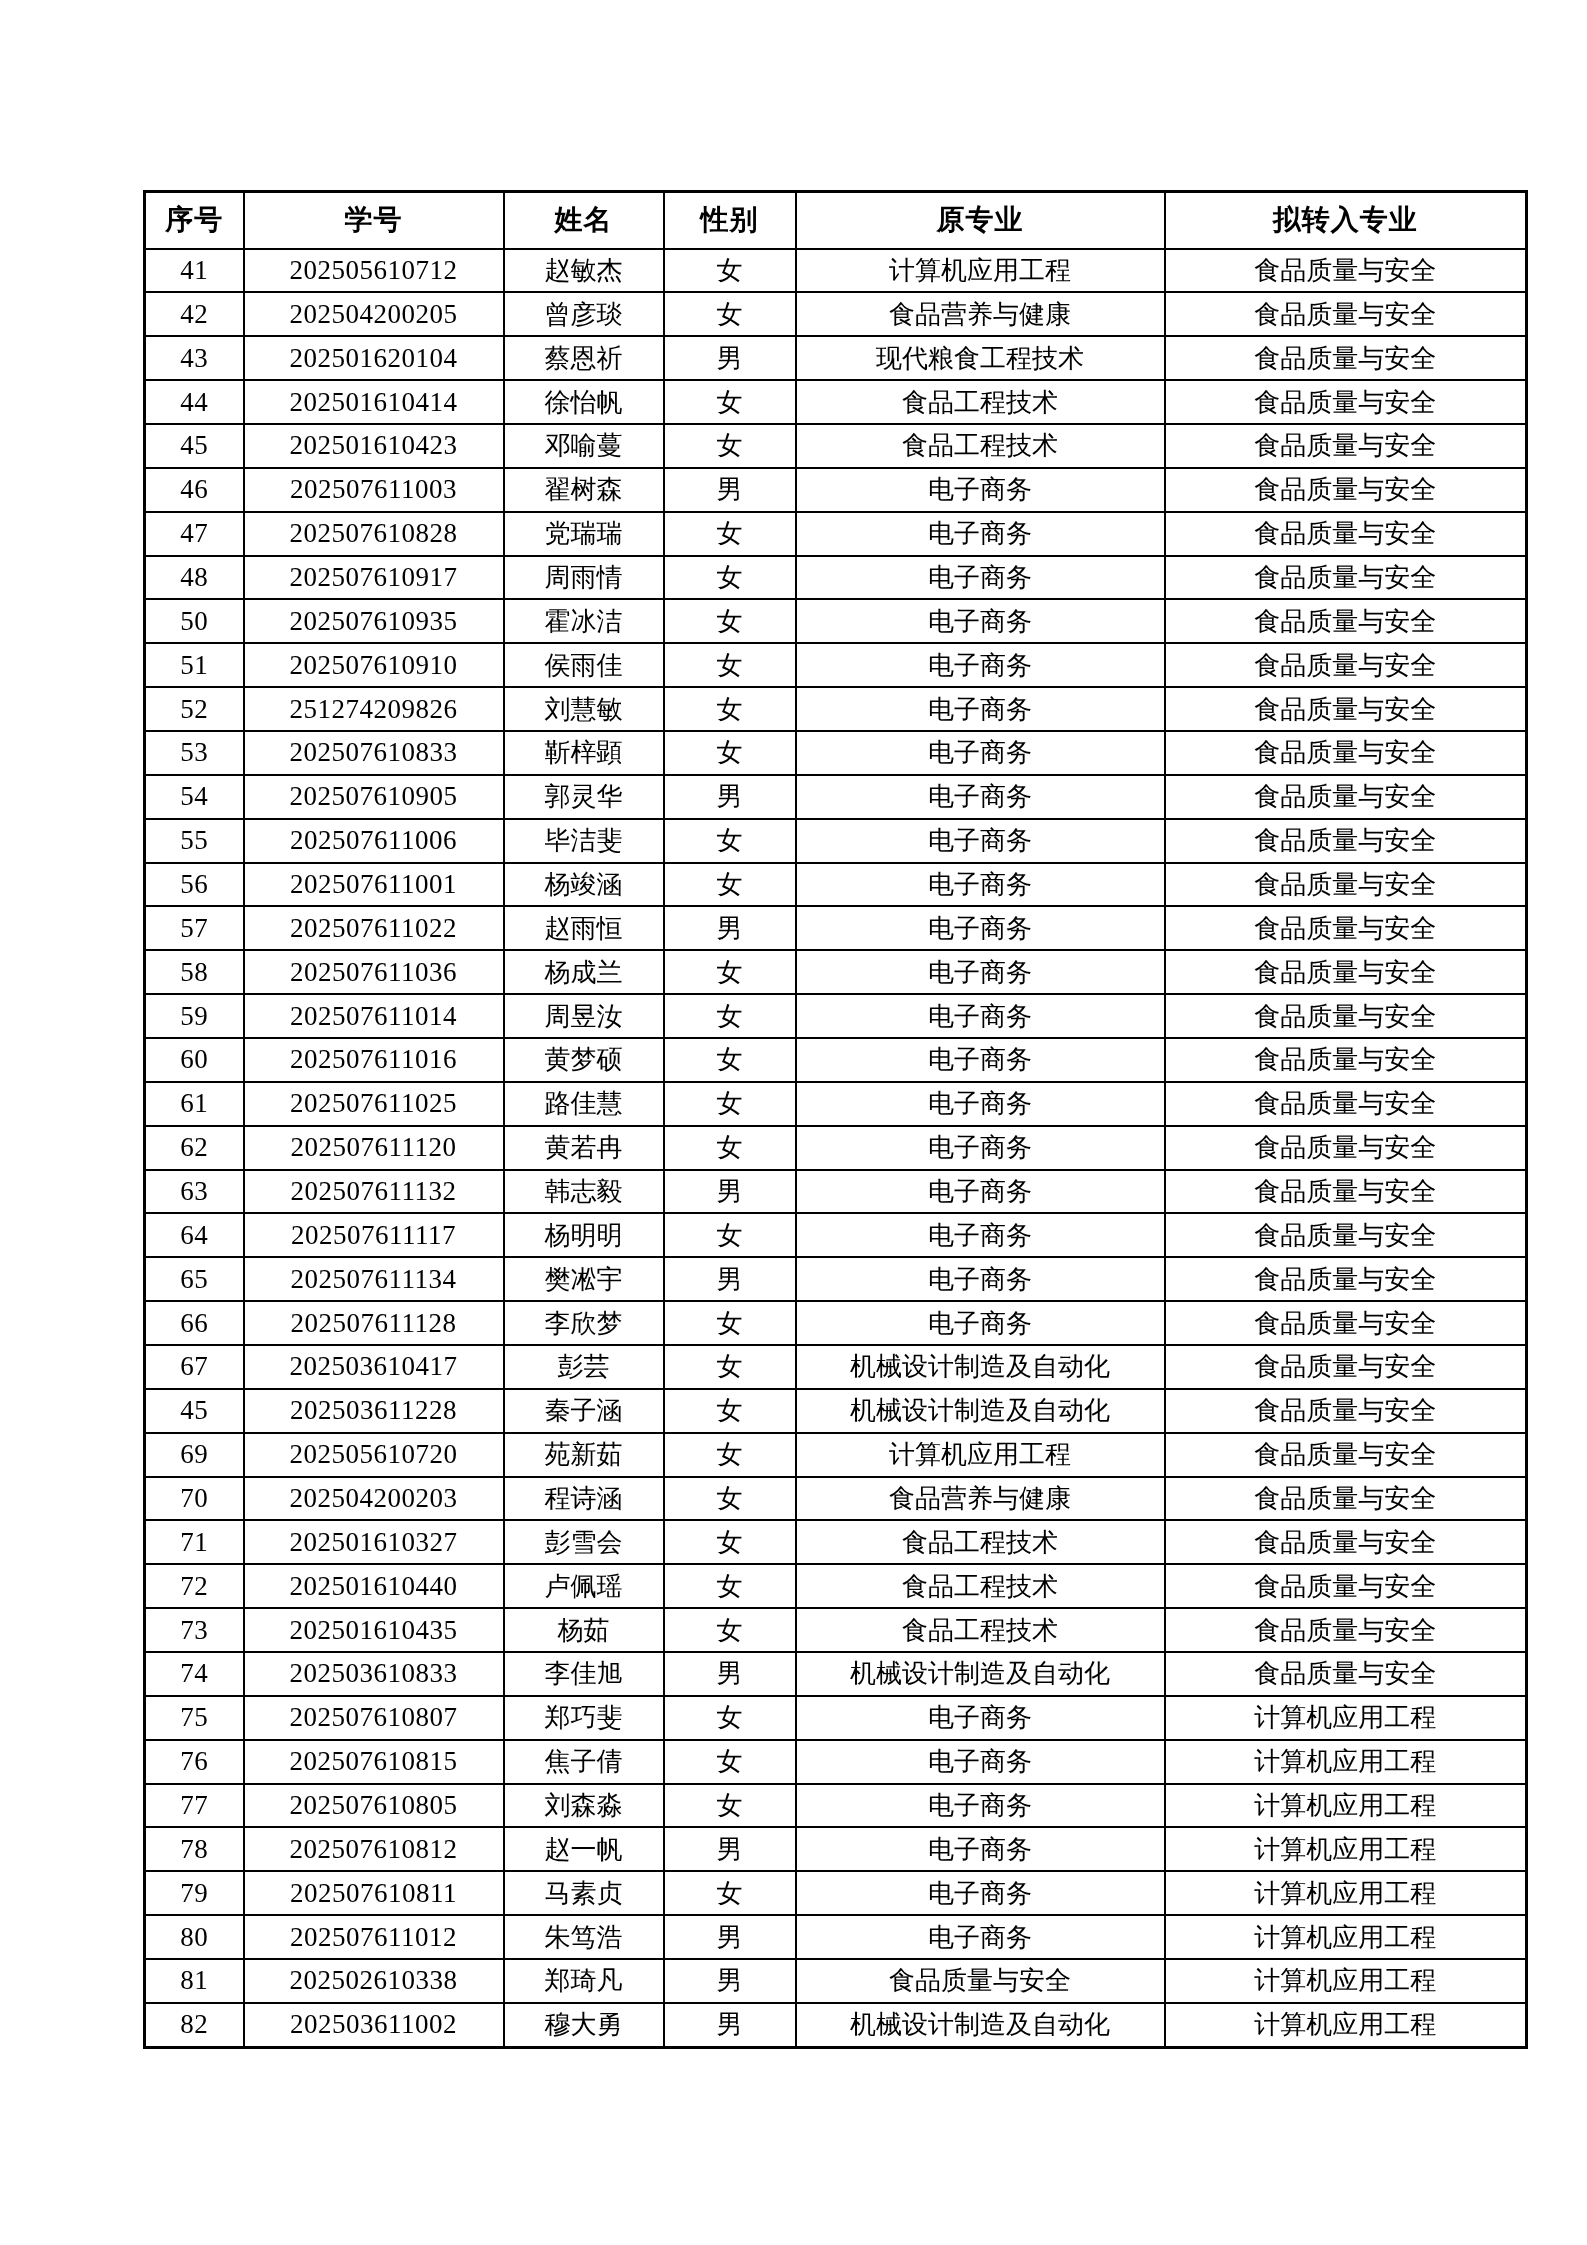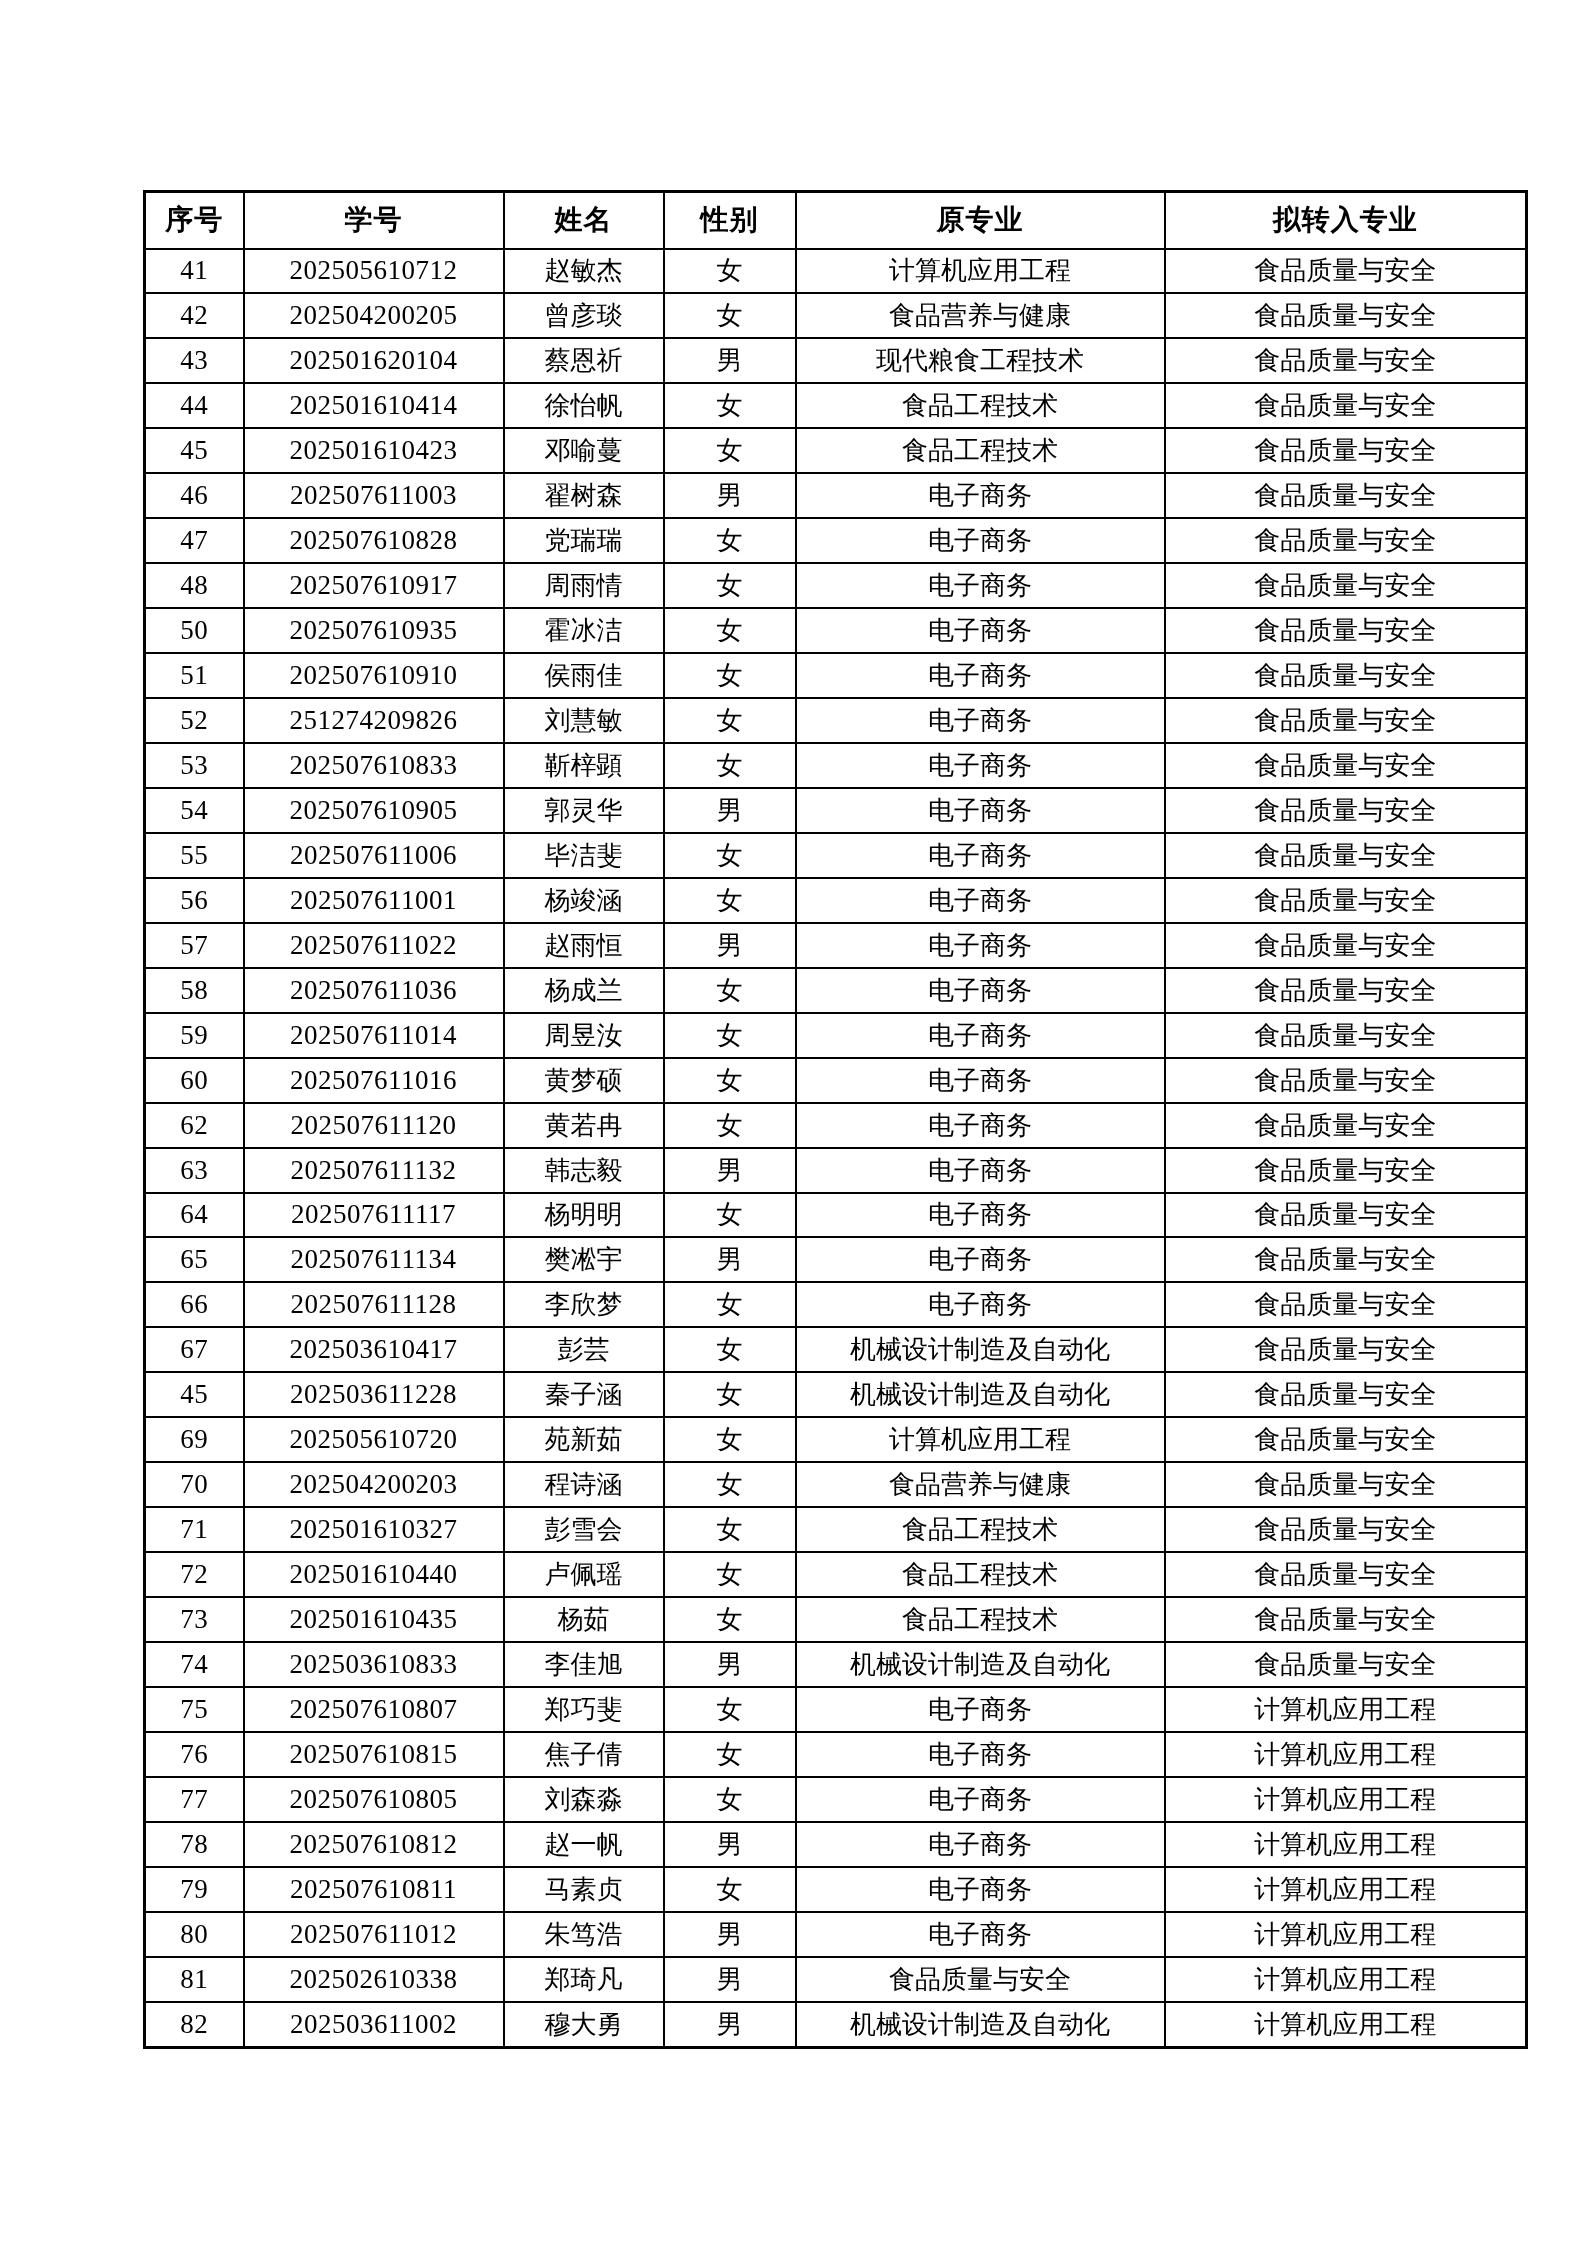--- a/index.html
+++ b/index.html
@@ -223,20 +223,28 @@
         </tr>
         <tr>
           <td class="num">60</td>
           <td class="num">202507611016</td>
           <td>黄梦硕</td>
           <td>女</td>
           <td>电子商务</td>
           <td>食品质量与安全</td>
         </tr>
         <tr>
+          <td class="num">61</td>
+          <td class="num">202507611025</td>
+          <td>路佳慧</td>
+          <td>女</td>
+          <td>电子商务</td>
+          <td>食品质量与安全</td>
+        </tr>
+        <tr>
           <td class="num">62</td>
           <td class="num">202507611120</td>
           <td>黄若冉</td>
           <td>女</td>
           <td>电子商务</td>
           <td>食品质量与安全</td>
         </tr>
         <tr>
           <td class="num">63</td>
           <td class="num">202507611132</td>

